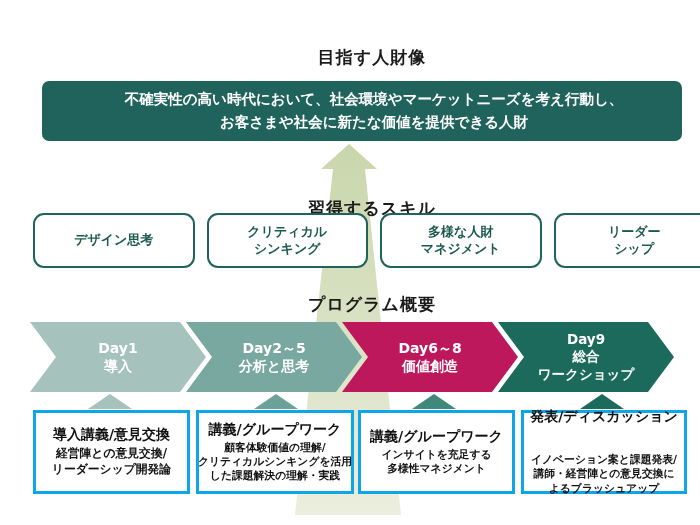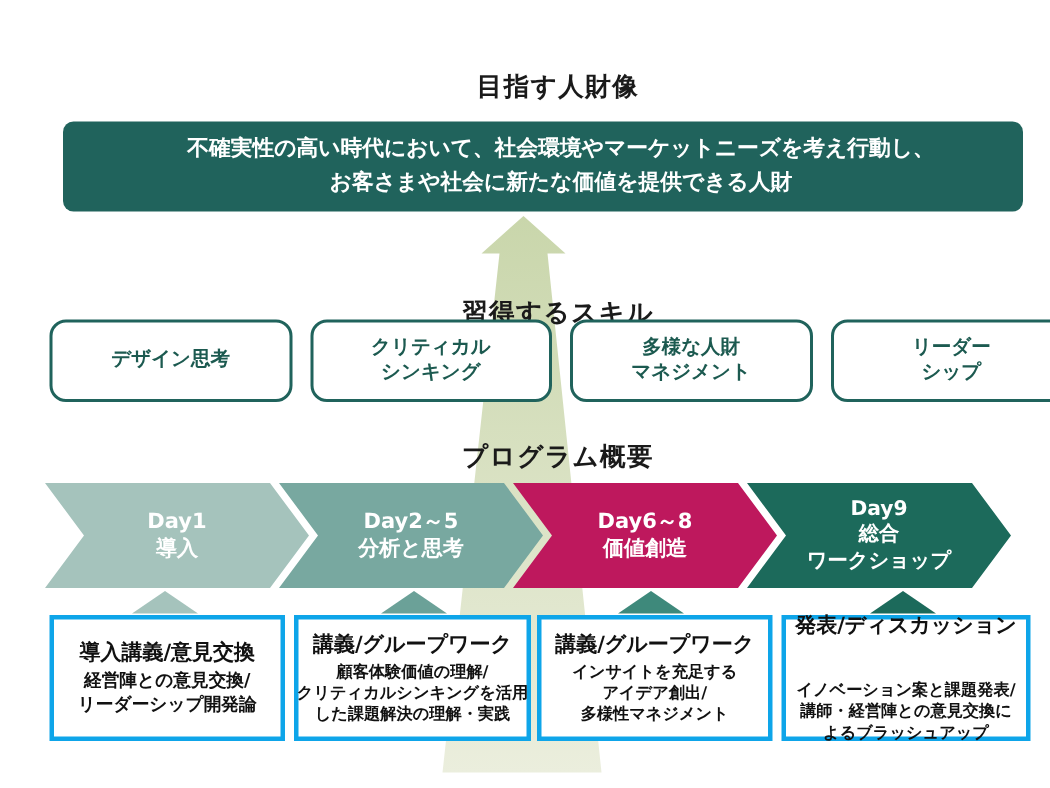--- a/index.html
+++ b/index.html
@@ -151,21 +151,20 @@
     <div class="detail-body">
       <span>顧客体験価値の理解/</span>
       <span>クリティカルシンキングを活用</span>
       <span>した課題解決の理解・実践</span>
     </div>
   </div>
   <div class="detail-box" id="detail-2">
     <div class="detail-title">講義/グループワーク</div>
     <div class="detail-body">
       <span>インサイトを充足する</span>
-      <span>アイデア創出/</span>
       <span>多様性マネジメント</span>
     </div>
   </div>
   <div class="detail-box" id="detail-3">
     <div class="detail-title">発表/ディスカッション</div>
     <div class="detail-body">
       <span>イノベーション案と課題発表/</span>
       <span>講師・経営陣との意見交換に</span>
       <span>よるブラッシュアップ</span>
     </div>

